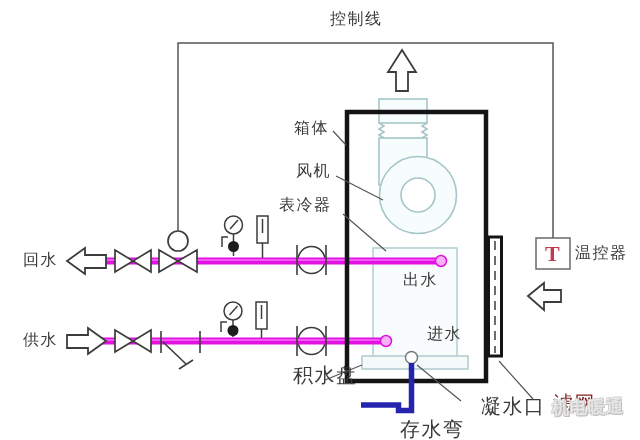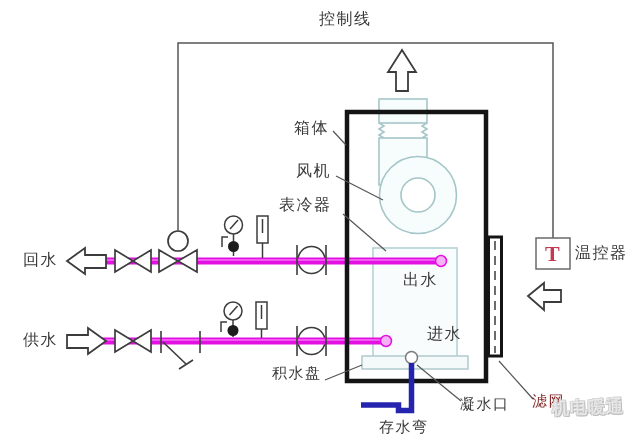--- a/index.html
+++ b/index.html
@@ -5,21 +5,21 @@
   html,body{margin:0;padding:0;background:#fff;}
   .canvas{
     position:relative;width:640px;height:440px;background:#ffffff;overflow:hidden;
     font-family:"Liberation Sans","DejaVu Sans",sans-serif;
   }
   svg{position:absolute;left:0;top:0;}
   .label{
     position:absolute;font-size:16px;color:#3a3a3a;letter-spacing:1.5px;
     white-space:nowrap;line-height:1;
   }
-  .label.small{font-size:15px;}
+  .label.small{font-size:20px;margin-left:21px;}
   .t-letter{
     position:absolute;font-family:"Liberation Serif","DejaVu Serif",serif;
     font-size:22px;font-weight:bold;color:#c23a52;letter-spacing:0;
   }
   .grey-label{color:#7f1d1d;}
   .watermark{
     position:absolute;font-size:17px;font-weight:bold;letter-spacing:1px;
     color:rgba(255,255,255,0.55);
     text-shadow:1px 1px 0 #bcbcbc,-1px -1px 0 #d6d6d6,1px -1px 0 #cfcfcf,-1px 1px 0 #cfcfcf;
     transform:rotate(-2deg);white-space:nowrap;
@@ -135,21 +135,21 @@
     <g stroke="#555555" stroke-width="1.2">
       <line x1="333" y1="131" x2="346" y2="145"></line>
       <line x1="336" y1="176" x2="383" y2="200"></line>
       <line x1="343" y1="214" x2="386" y2="251"></line>
       <line x1="325" y1="380" x2="362" y2="365"></line>
       <line x1="417" y1="365" x2="461" y2="401"></line>
       <line x1="499" y1="361" x2="533" y2="399"></line>
     </g>
   </svg>
 
-  <div class="label" style="left:319px;top:11px;">控制线</div>
+  <div class="label" style="left:330px;top:11px;">控制线</div>
   <div class="label" style="left:294px;top:120px;">箱体</div>
   <div class="label" style="left:296px;top:163px;">风机</div>
   <div class="label" style="left:279px;top:197px;">表冷器</div>
   <div class="label" style="left:23px;top:252px;text-align:center;">回水</div>
   <div class="label" style="left:23px;top:332px;">供水</div>
   <div class="label" style="left:403px;top:272px;text-align:right;">出水</div>
   <div class="label" style="left:403px;top:326px;margin-left:24px;">进水</div>
   <div class="label small" style="left:272px;top:365px;">积水盘</div>
   <div class="label small" style="left:460px;top:396px;">凝水口</div>
   <div class="label small" style="left:379px;top:419px;">存水弯</div>

